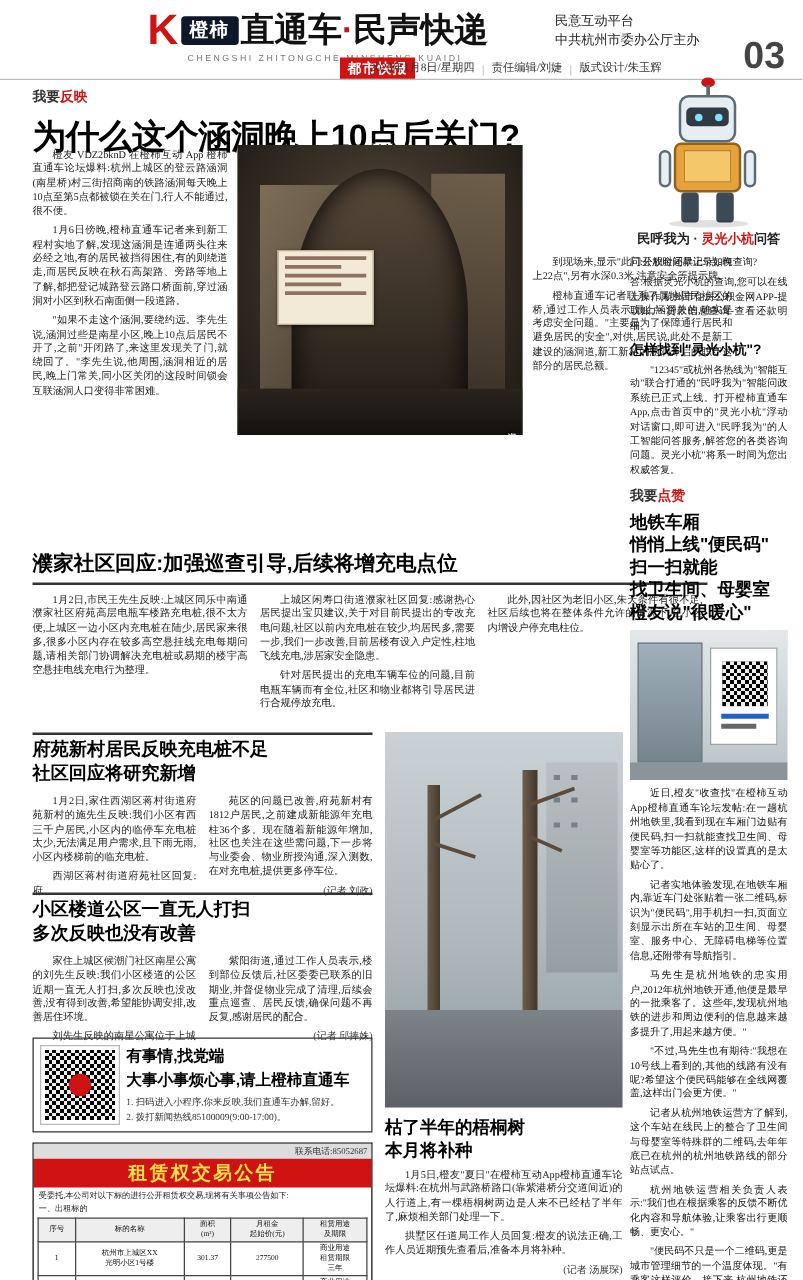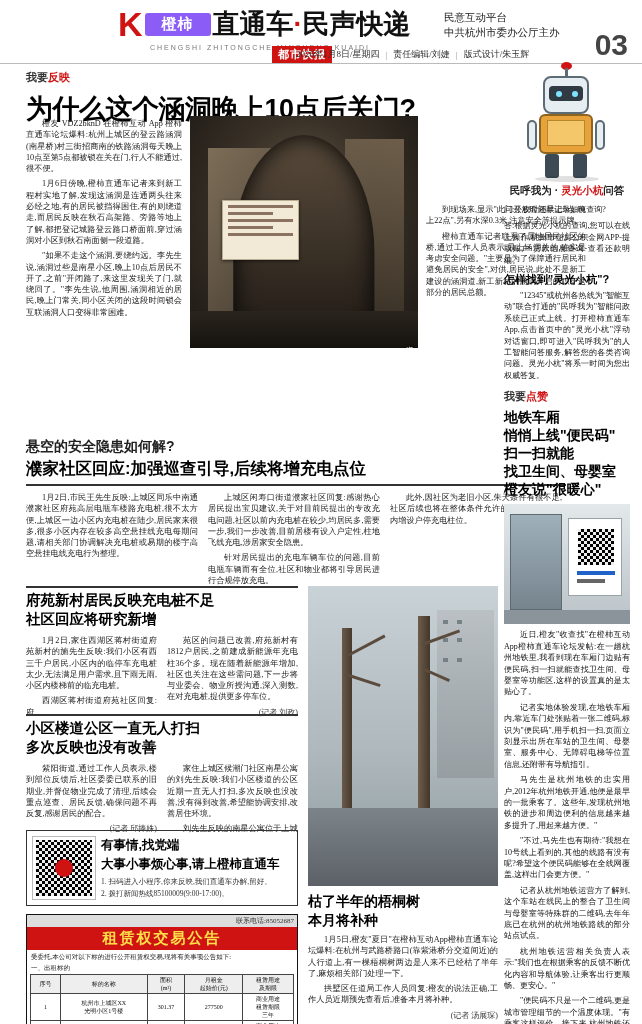--- a/index.html
+++ b/index.html
@@ -24,24 +24,24 @@
     position:absolute; left:118px; top:6px;
     display:flex; align-items:center;
   }
   .mh-k {
     font-family:"Liberation Sans", sans-serif;
     font-size:34px; font-weight:bold; color:#cf1313;
     line-height:1;
   }
   .mh-orange {
     display:inline-block;
-    background:#8b5cf6; color:#fff;
+    background:#0f172a; color:#fff;
     font-family:"Liberation Sans", sans-serif;
     font-size:15px; font-weight:bold;
-    padding:2px 17px; border-radius:3px;
+    padding:2px 7px; border-radius:3px;
     margin:0 2px;
     letter-spacing:1px;
   }
   .mh-main {
     font-family:"Liberation Sans", sans-serif;
     font-size:27px; font-weight:bold; color:#111;
     letter-spacing:0px;
   }
   .mh-main .red { color:#cf1313; }
   .mh-sub {
@@ -409,21 +409,20 @@
         <div class="A-credit">记者  陈彬</div>
       </div>
 
       <div class="A-text-right colblock">
         <p>到现场来,显示"此门开放时间早上5点-晚上22点",另有水深0.3米 注意安全等提示牌。</p>
         <p>橙柿直通车记者联系了属地居民社区的桥,通过工作人员表示,最上涵洞关的,确实是考虑安全问题。"主要是为了保障通行居民和避免居民的安全",对供,居民说,此处不是新工建设的涵洞道,新工新村的涵洞开启的职守这部分的居民总额。</p>
       </div>
     </div>
 
     <div class="zone-B">
-      <div class="headline-2a">悬空的安全隐患如何解?</div>
       <div class="headline-2b">濮家社区回应:加强巡查引导,后续将增充电点位</div>
       <div class="rule-th" style="margin-top:4px;"></div>
       <div class="B-cols">
         <div class="colblock">
           <p>1月2日,市民王先生反映:上城区同乐中南通濮家社区府苑高层电瓶车楼路充电桩,很不太方便,上城区一边小区内充电桩在陆少,居民家来很多,很多小区内存在较多高空悬挂线充电每期问题,请相关部门协调解决充电桩或易期的楼宇高空悬挂电线充电行为整理。</p>
         </div>
         <div class="colblock">
           <p>上城区闲寿口街道濮家社区回复:感谢热心居民提出宝贝建议,关于对目前民提出的专改充电问题,社区以前内充电桩在较少,均居民多,需要一步,我们一步改善,目前居楼有设入户定性,柱地飞线充电,涉居家安全隐患。</p>
           <p>针对居民提出的充电车辆车位的问题,目前电瓶车辆而有全位,社区和物业都将引导居民进行合规停放充电。</p>
         </div>
@@ -449,26 +448,26 @@
         </div>
       </div>
     </div>
 
     <div class="zone-D">
       <div class="rule-th"></div>
       <div class="headline-3" style="white-space:pre-line;">小区楼道公区一直无人打扫
 多次反映也没有改善</div>
       <div class="C-cols">
         <div class="colblock">
+          <p>家住上城区候潮门社区南星公寓的刘先生反映:我们小区楼道的公区近期一直无人打扫,多次反映也没改善,没有得到改善,希望能协调安排,改善居住环境。</p>
+          <p>刘先生反映的南星公寓位于上城</p>
+        </div>
+        <div class="colblock">
           <p>紫阳街道,通过工作人员表示,楼到部位反馈后,社区委委已联系的旧期业,并督促物业完成了清理,后续会重点巡查、居民反馈,确保问题不再反复,感谢居民的配合。</p>
           <div class="byline">(记者  邱捧姝)</div>
-        </div>
-        <div class="colblock">
-          <p>家住上城区候潮门社区南星公寓的刘先生反映:我们小区楼道的公区近期一直无人打扫,多次反映也没改善,没有得到改善,希望能协调安排,改善居住环境。</p>
-          <p>刘先生反映的南星公寓位于上城</p>
         </div>
       </div>
     </div>
 
     <div class="promo">
       <div class="promo-qr">
         <div class="dotc"></div>
       </div>
       <div class="promo-txt">
         <div class="promo-t1">有事情,找党端</div>

